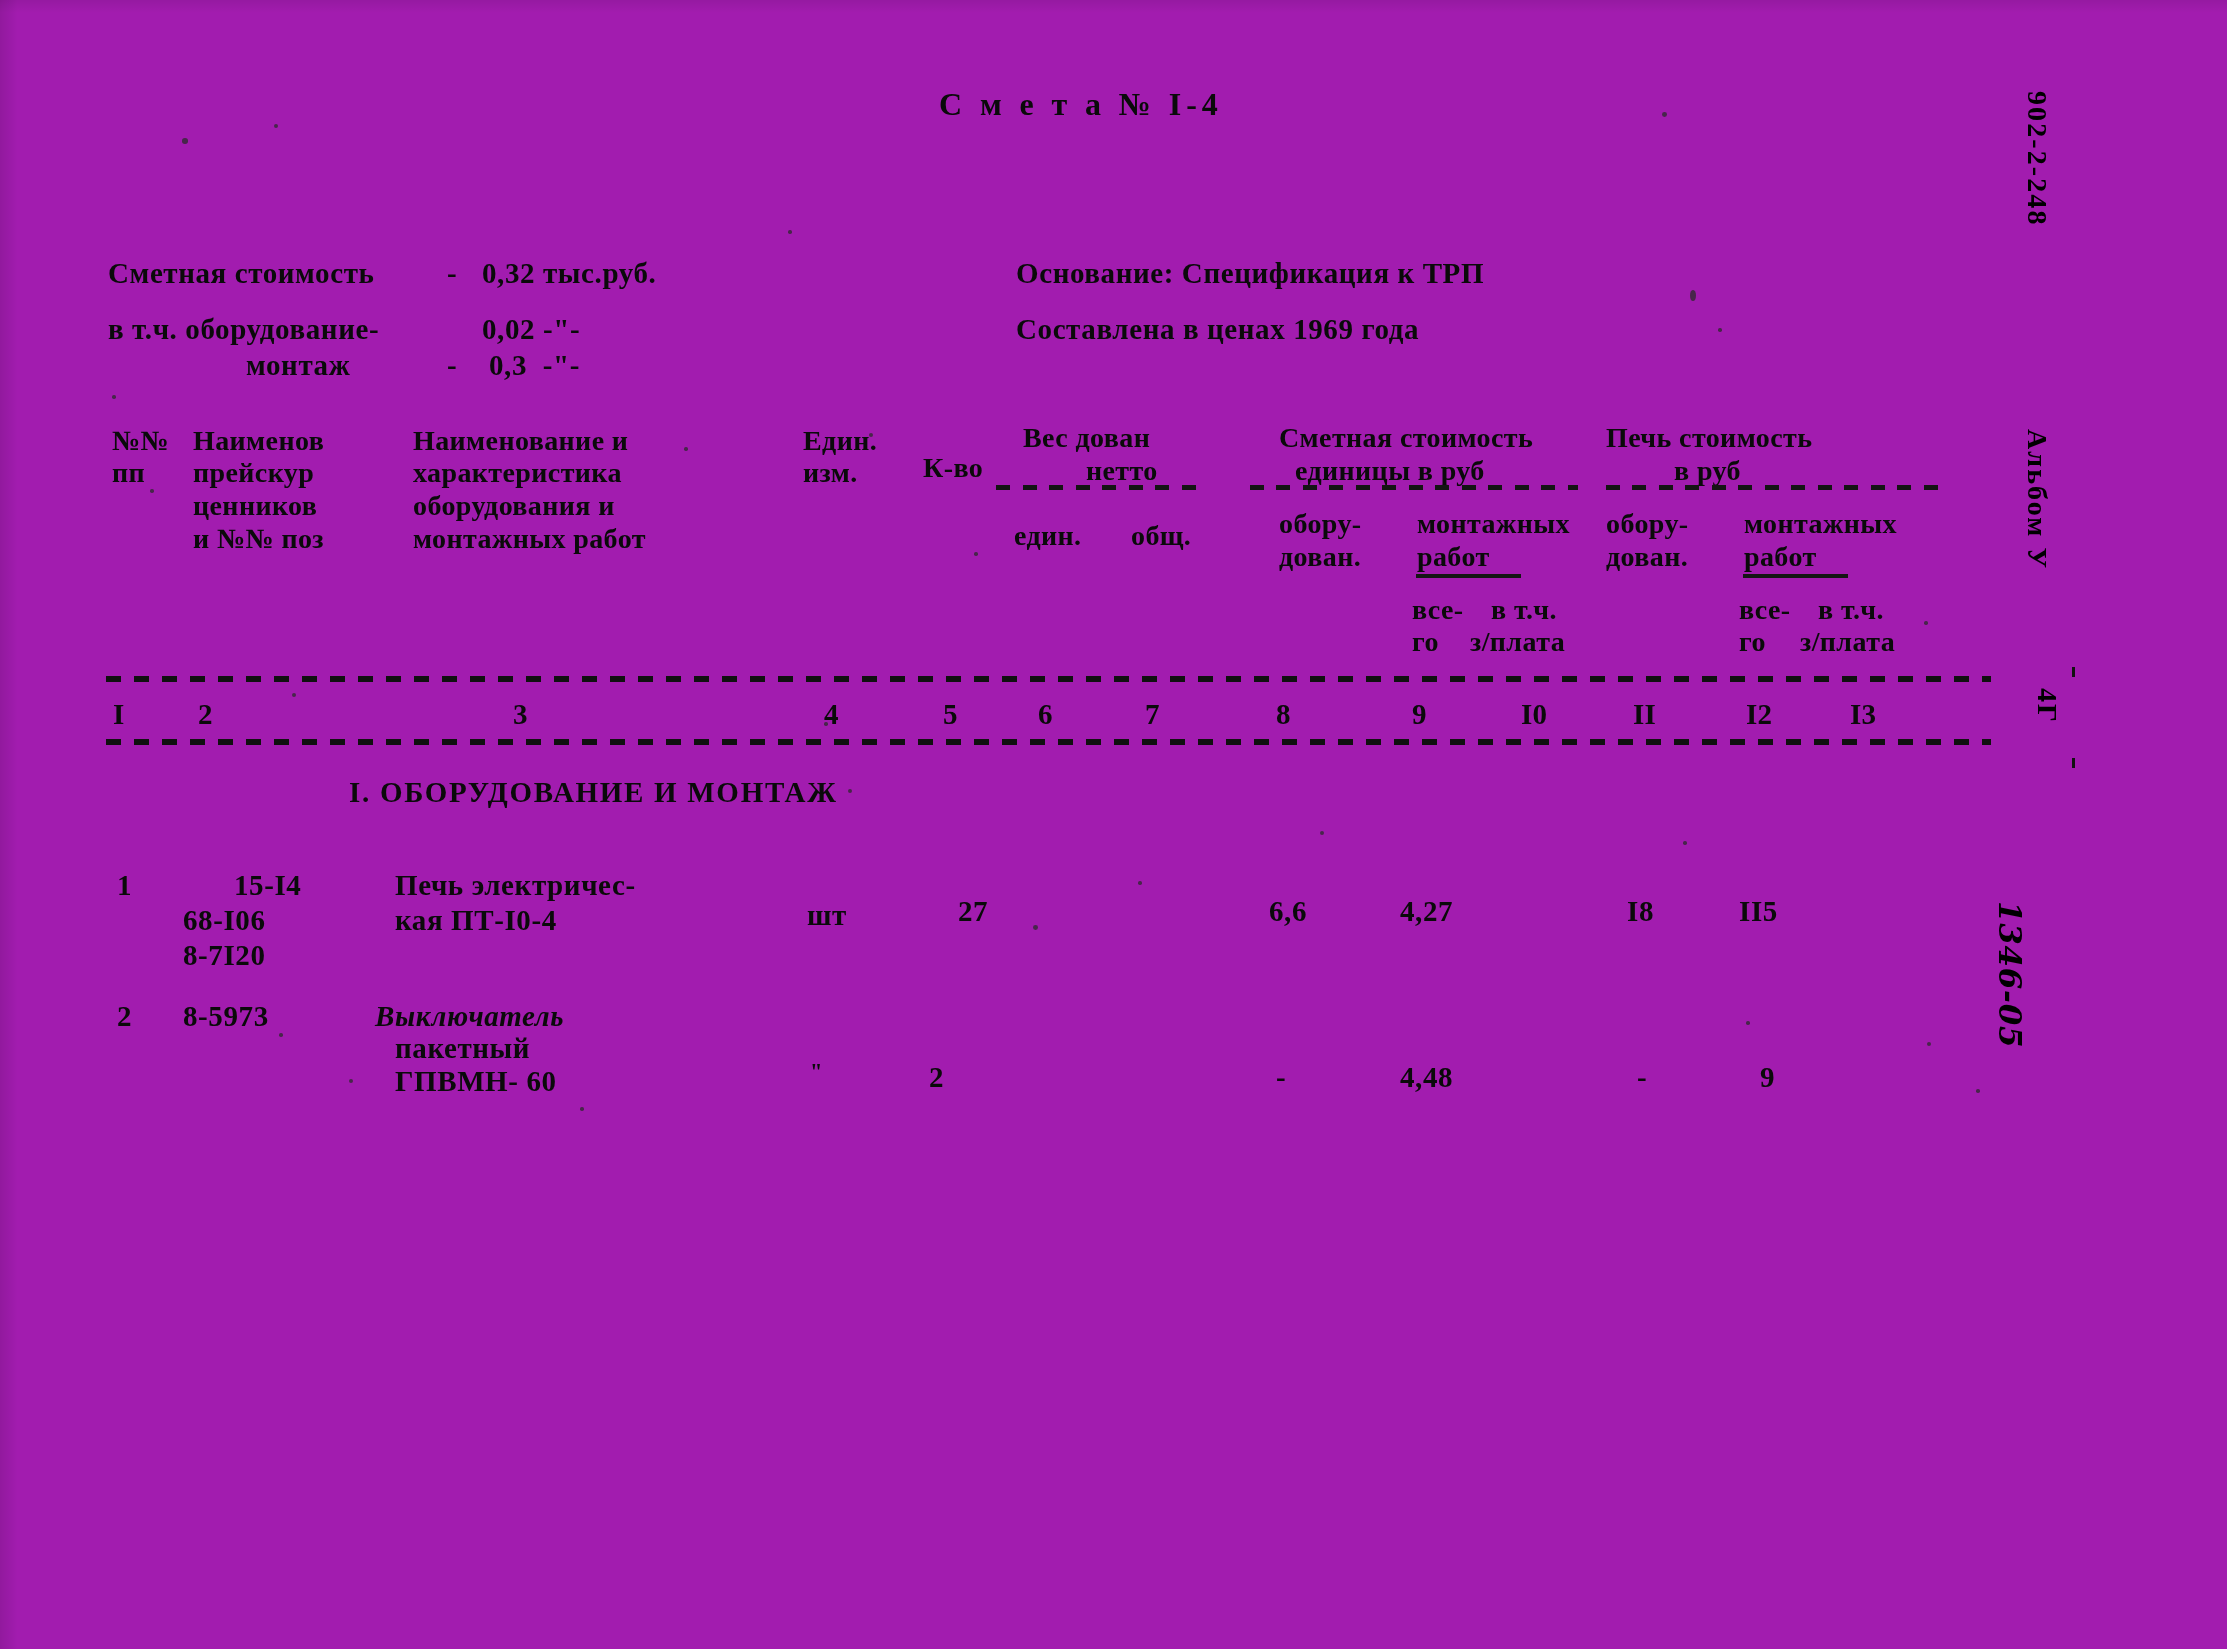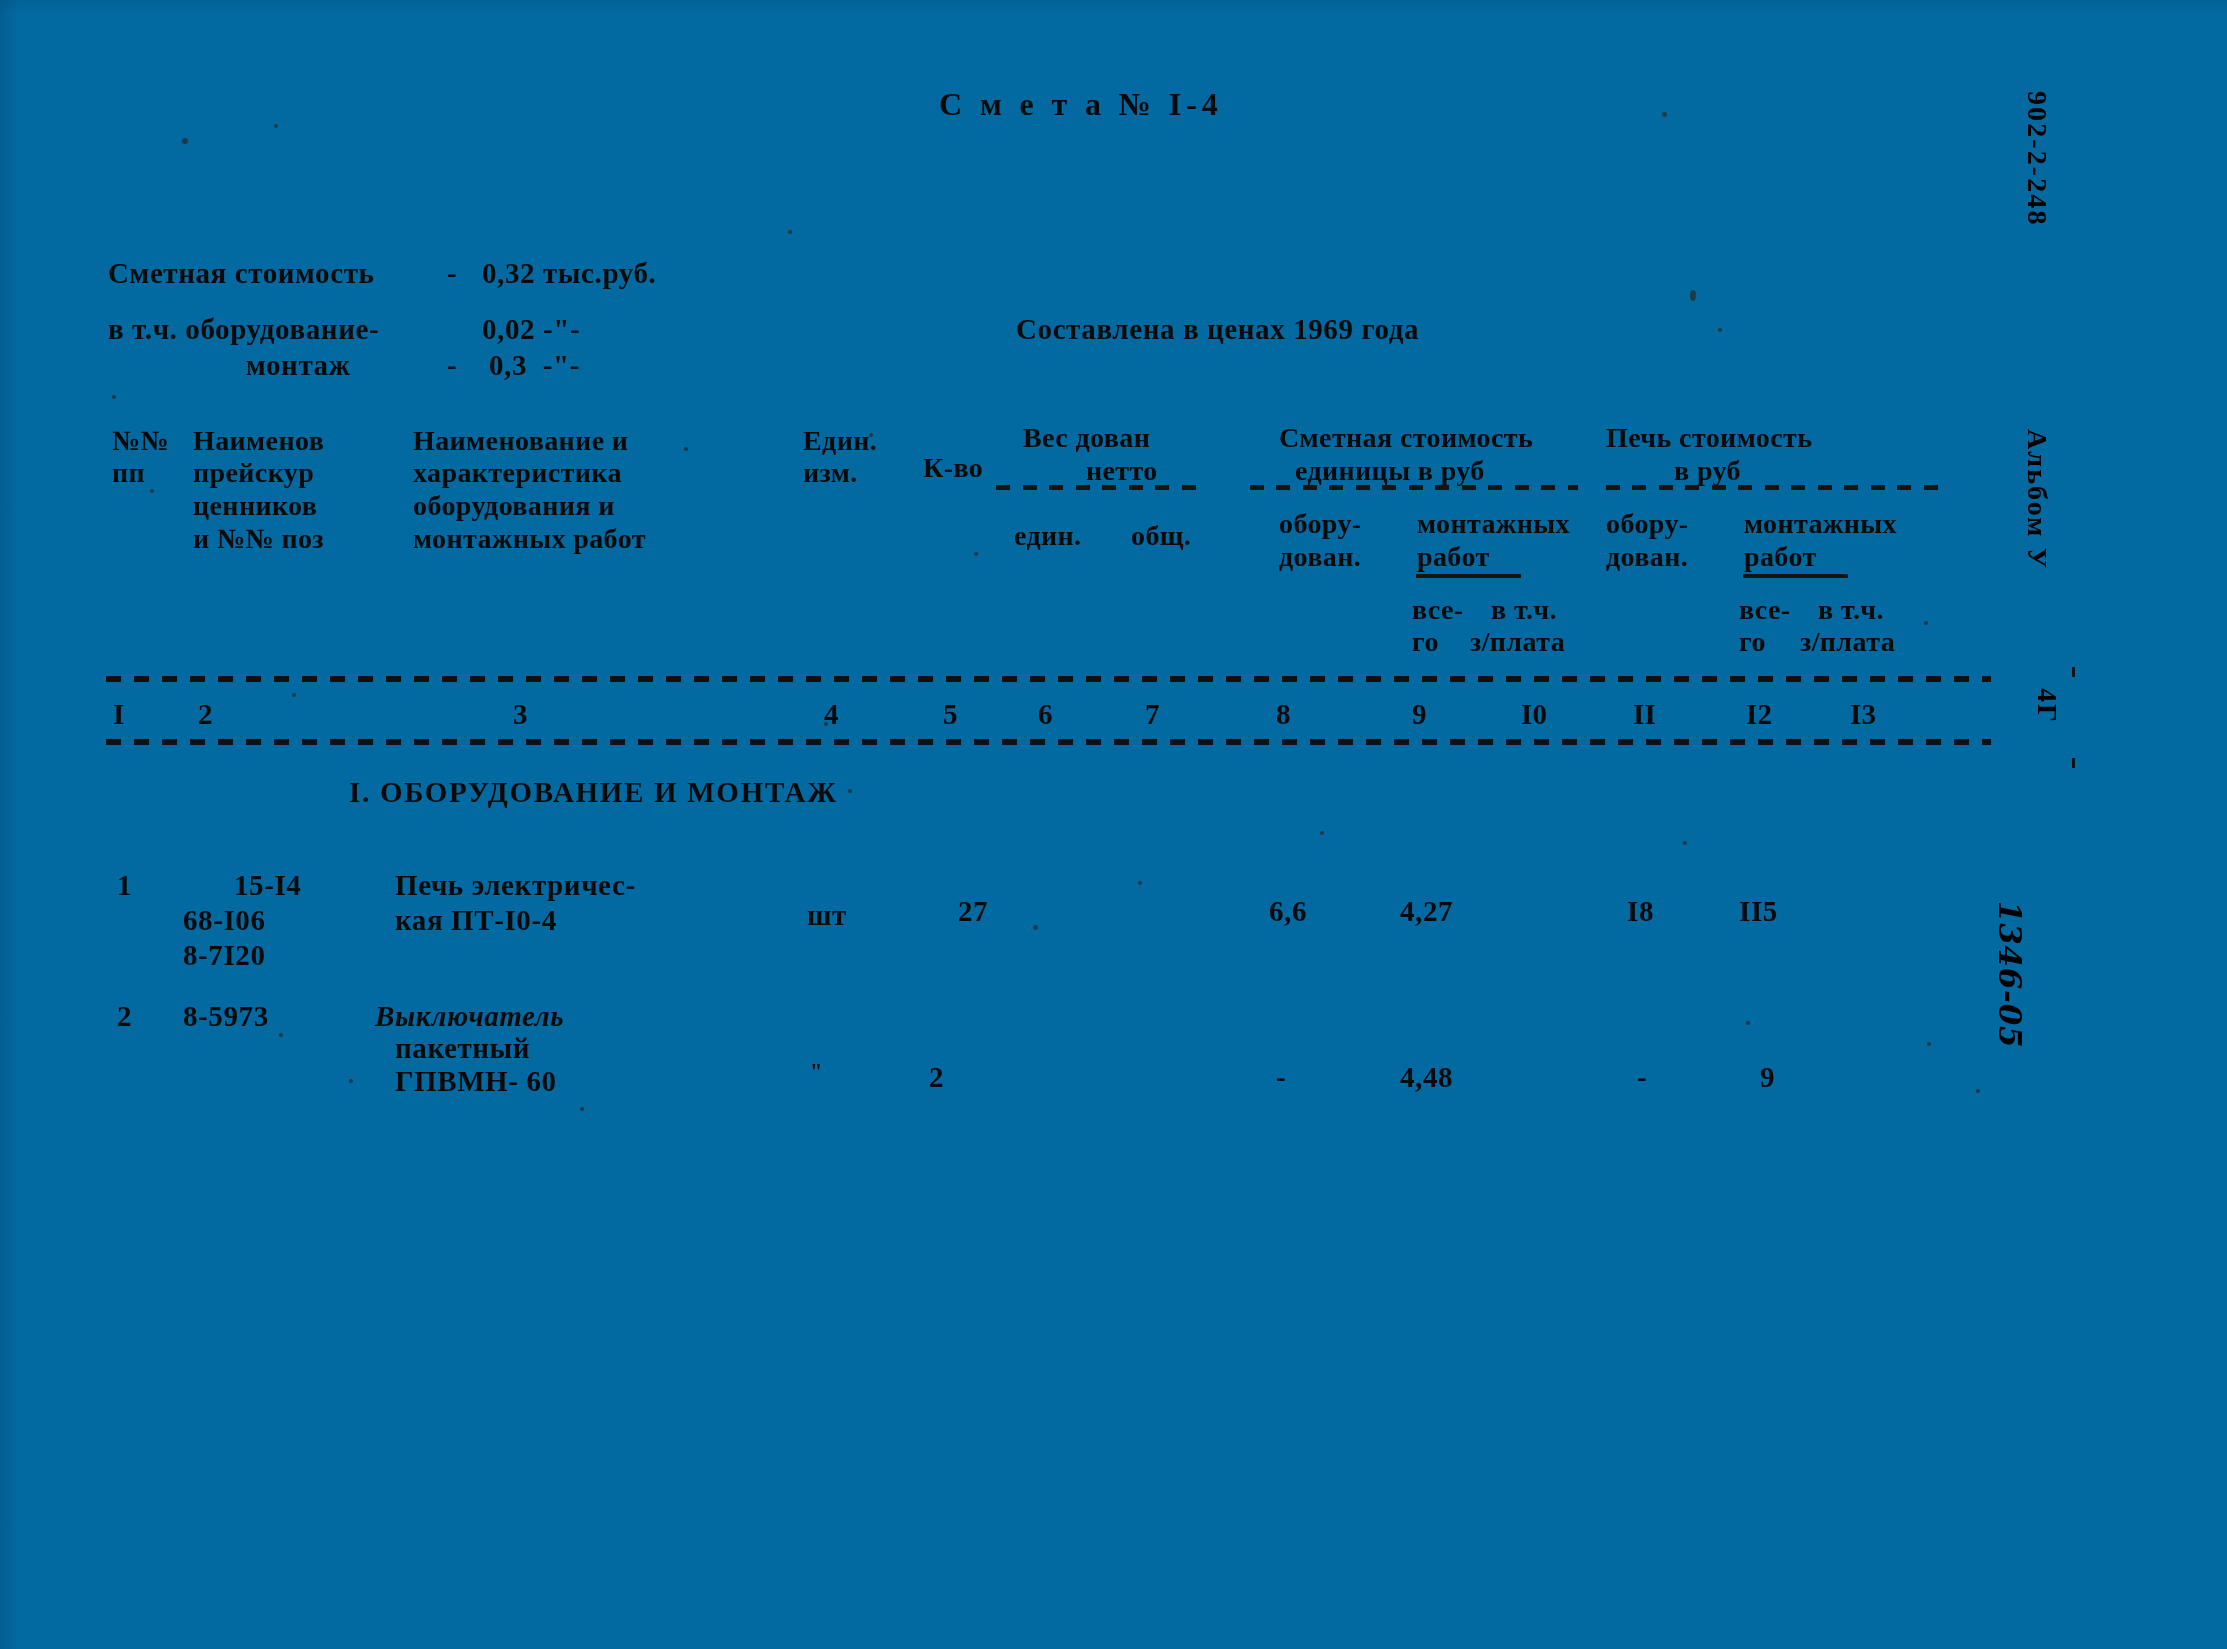--- a/index.html
+++ b/index.html
@@ -14,21 +14,21 @@
     font-family: "Liberation Serif", serif;
     color: #000000;
     overflow: hidden;
   }
 
   #page {
     position: absolute;
     left: 0; top: 0;
     width: 2227px;
     height: 1649px;
-    background: #0369a1;
+    background: #a21caf;
   }
 
   
   .t {
     position: absolute;
     white-space: pre;
     font-family: "Liberation Serif", serif;
     font-weight: 700;
     color: #0a0a0a;
     letter-spacing: 0.3px;
@@ -153,20 +153,21 @@
   <div class="t meta" style="left:447px; top:257px;">-</div>
   <div class="t meta" style="left:482px; top:257px;">0,32 тыс.руб.</div>
 
   <div class="t meta" style="left:108px; top:313px;">в т.ч. оборудование-</div>
   <div class="t meta" style="left:482px; top:313px;">0,02 -"-</div>
 
   <div class="t meta" style="left:246px; top:349px;">монтаж</div>
   <div class="t meta" style="left:447px; top:349px;">-</div>
   <div class="t meta" style="left:489px; top:349px;">0,3  -"-</div>
 
+  <div class="t meta" style="left:1016px; top:257px;">Основание: Спецификация к ТРП</div>
   <div class="t meta" style="left:1016px; top:313px;">Составлена в ценах 1969 года</div>
 
   <div class="t hdr" style="left:112px; top:425px;">№№</div>
   <div class="t hdr" style="left:112px; top:457px;">пп</div>
 
   <div class="t hdr" style="left:193px; top:425px;">Наименов</div>
   <div class="t hdr" style="left:193px; top:457px;">прейскур</div>
   <div class="t hdr" style="left:193px; top:490px;">ценников</div>
   <div class="t hdr" style="left:193px; top:523px;">и №№ поз</div>
 

